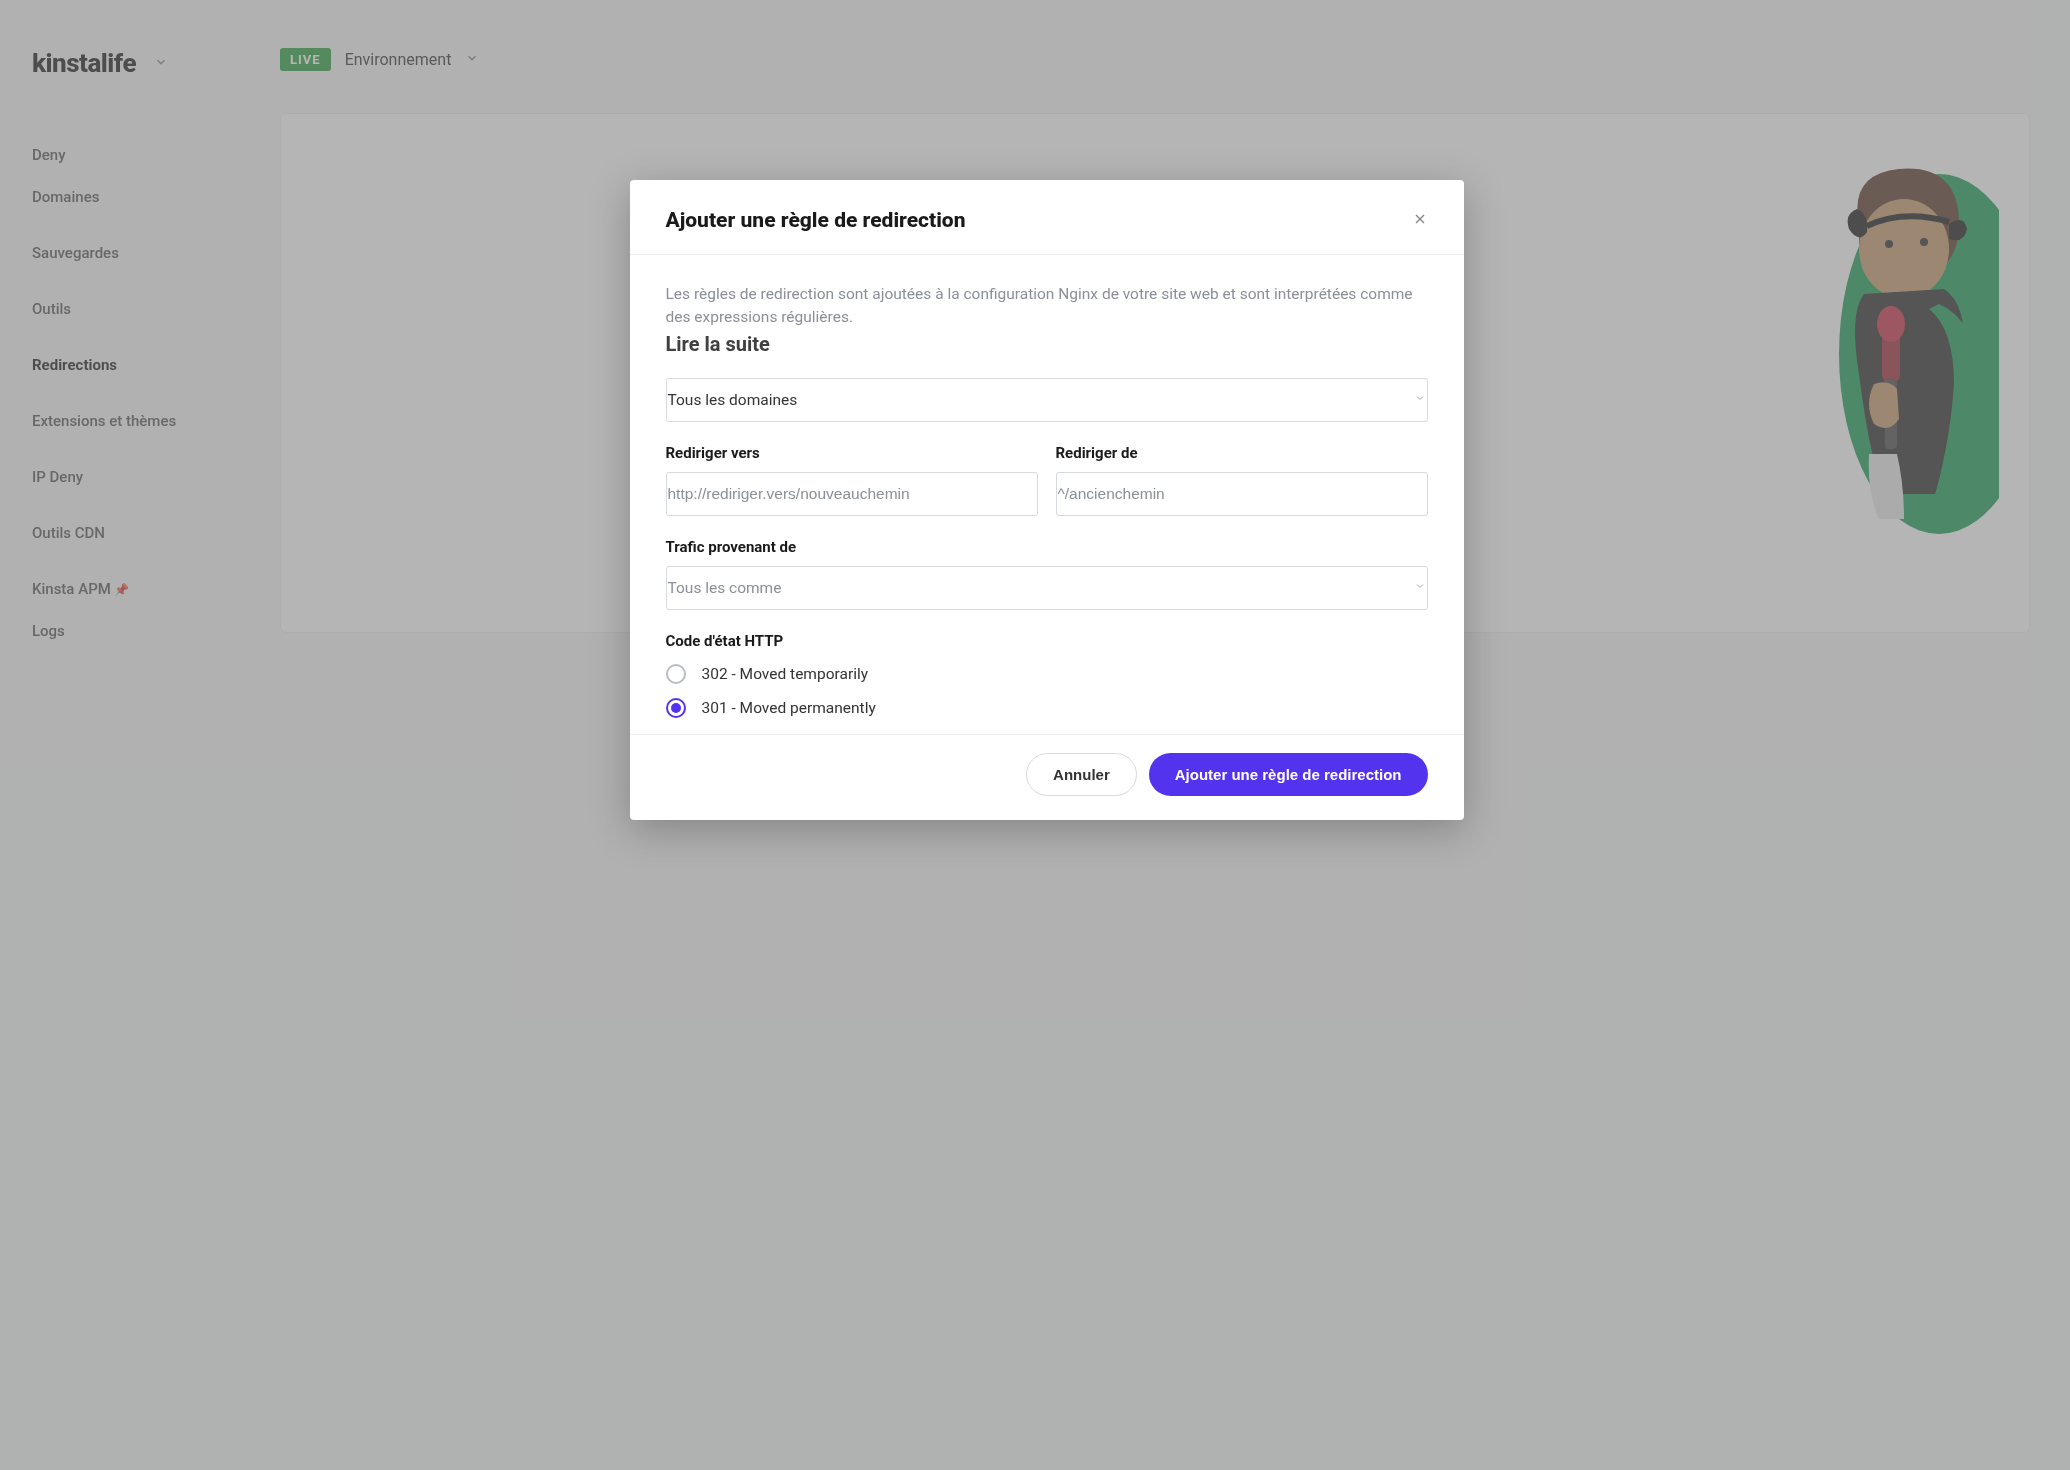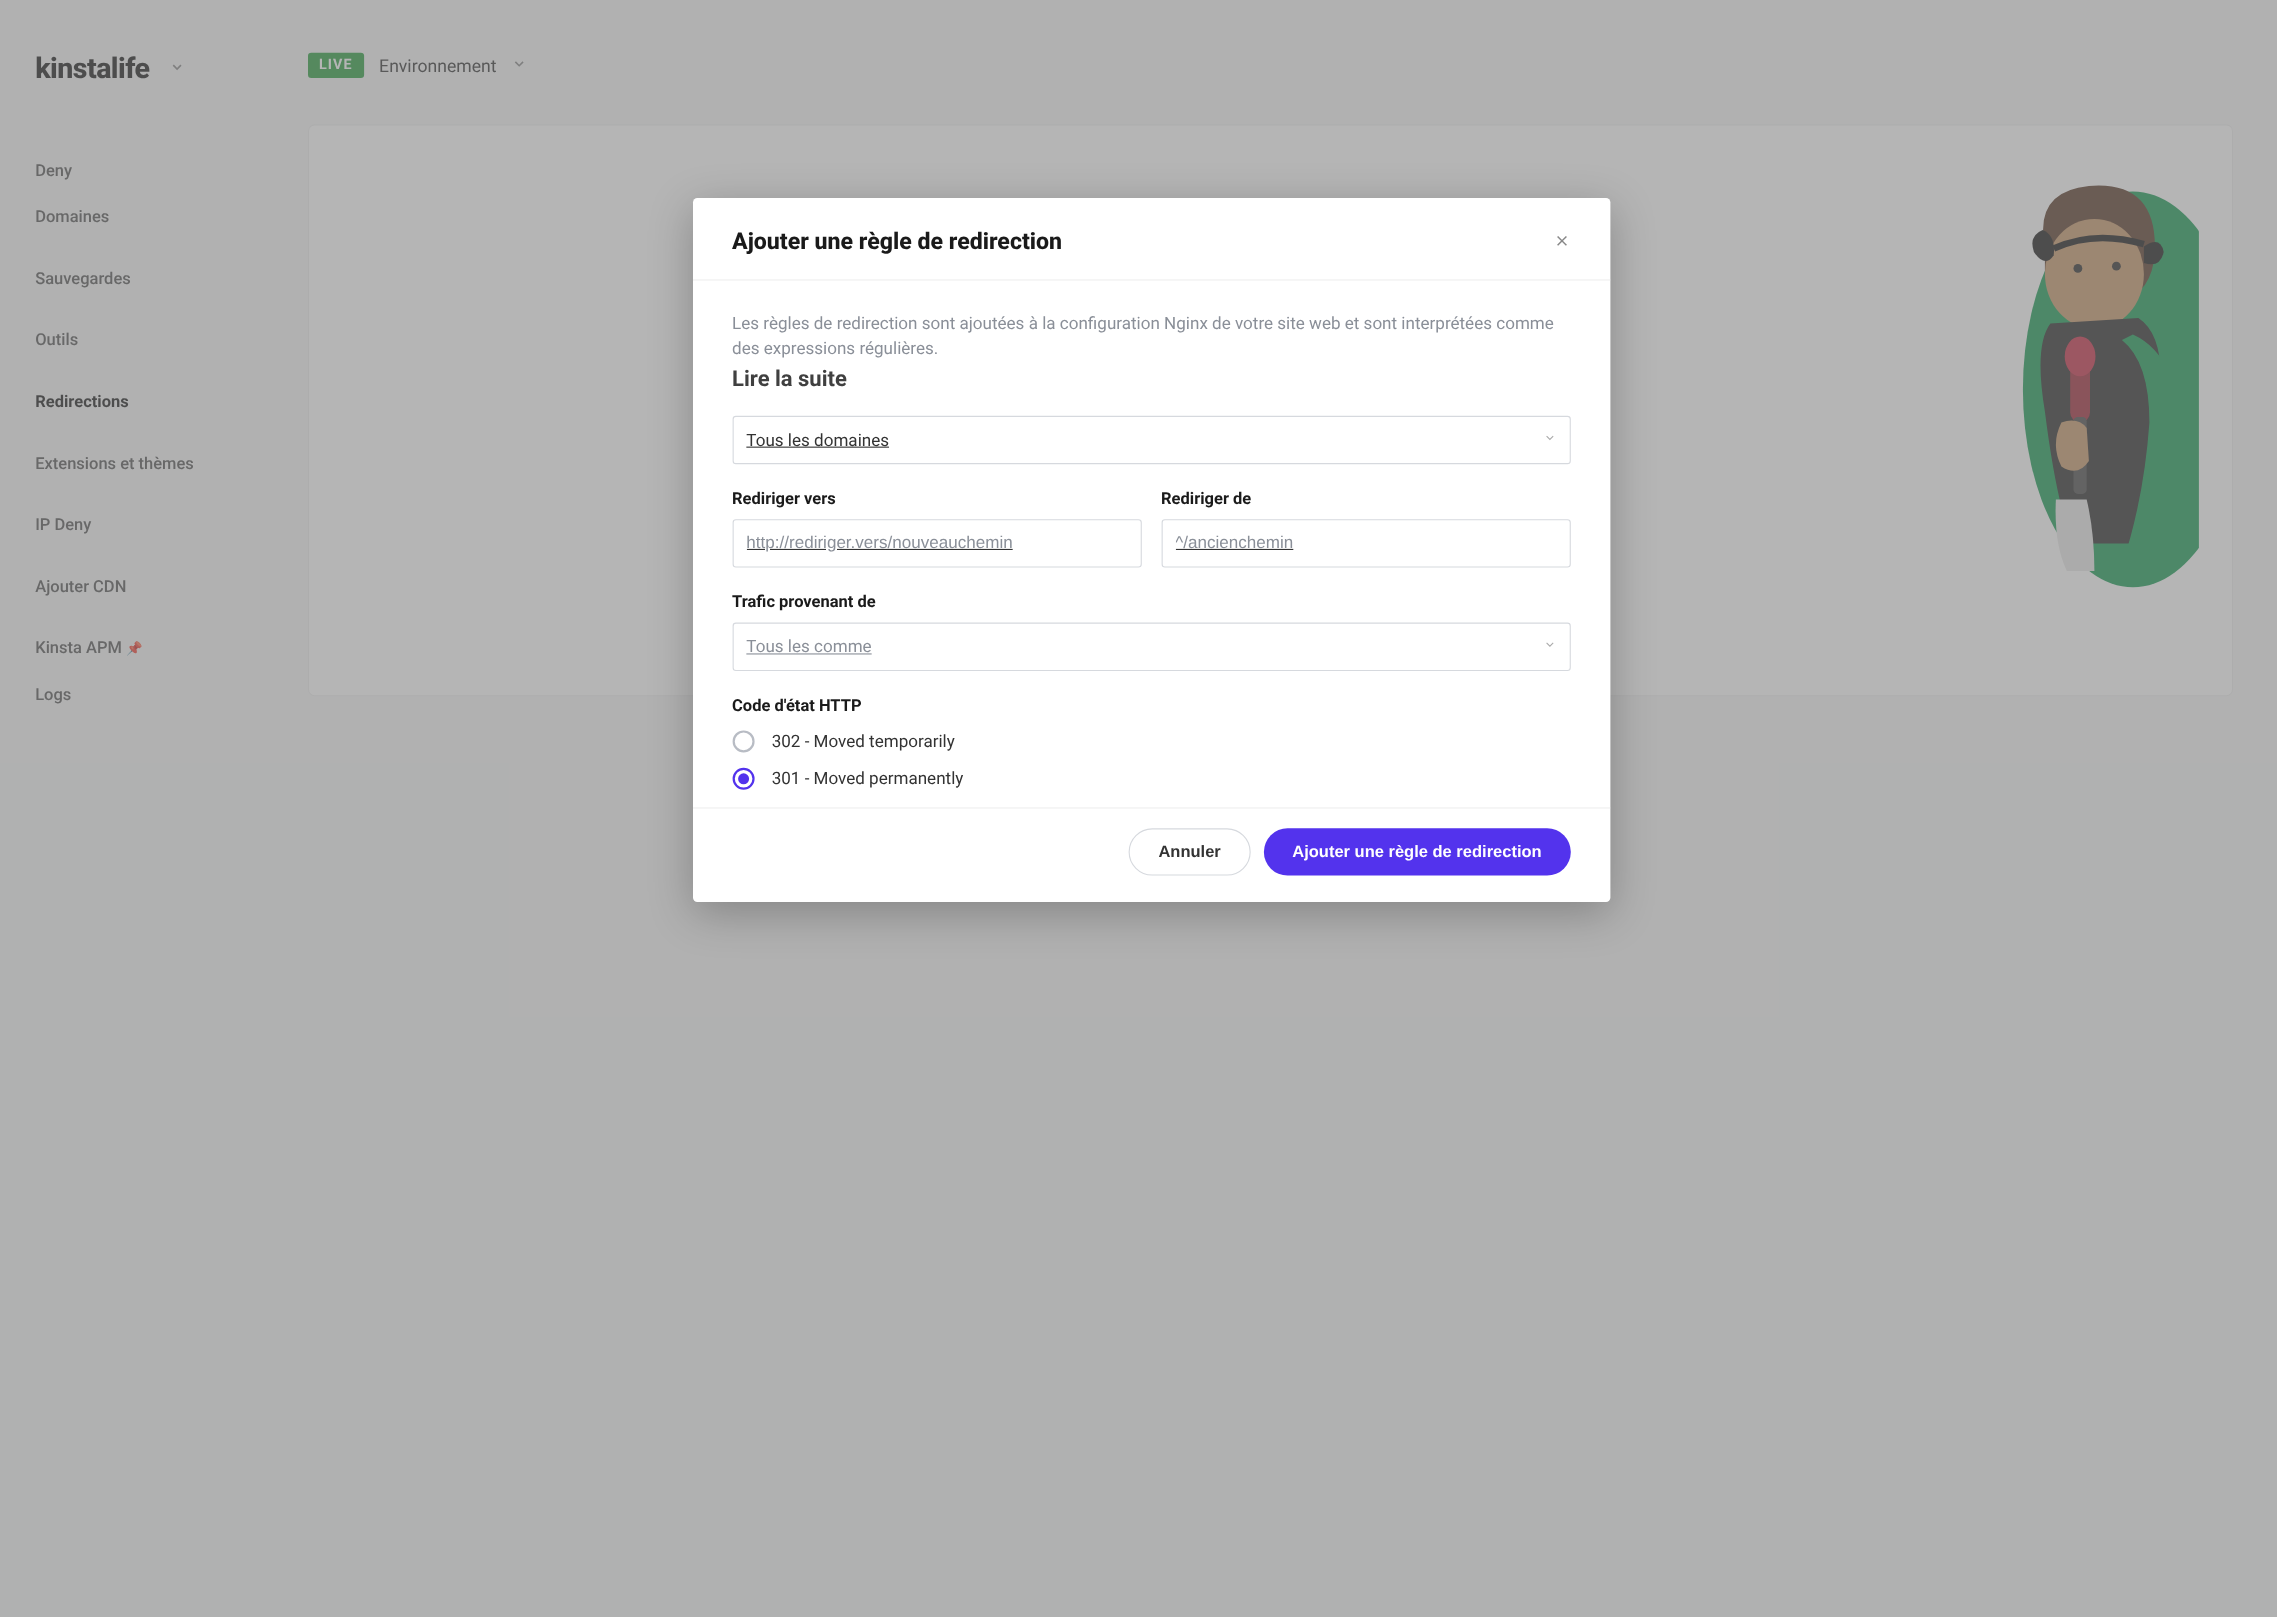--- a/index.html
+++ b/index.html
@@ -151,28 +151,27 @@
     font-weight: 700;
     font-size: 15px;
     color: #1a1a1a;
     margin-bottom: 10px;
     display: block;
   }
   .select, .input {
     width: 100%;
     border: 1px solid #d6d9de;
     border-radius: 3px;
-    padding: 12px 12px;
+    padding: 12px 1px;
     font-size: 15.5px;
     color: #333;
     background: #fff;
     display: flex;
     justify-content: space-between;
     align-items: center;
-    text-decoration: underline;
   }
   .select .sel-chev { color: #aaa; font-size: 13px; }
   .input::placeholder { color: #8a8f98; }
   .select.placeholder { color: #8a8f98; }
   .row2 {
     display: flex;
     gap: 18px;
     margin-top: 22px;
   }
   .col { flex: 1; }
@@ -243,21 +242,21 @@
       </span>
     </div>
     <nav>
       <a class="nav-item"><span>Deny</span></a>
       <a class="nav-item"><span>Domaines</span></a>
       <a class="nav-item spaced"><span>Sauvegardes</span></a>
       <a class="nav-item spaced"><span>Outils</span></a>
       <a class="nav-item spaced active"><span>Redirections</span></a>
       <a class="nav-item spaced"><span>Extensions et thèmes</span></a>
       <a class="nav-item spaced"><span>IP Deny</span></a>
-      <a class="nav-item spaced"><span>Ajouter CDN</span></a>
+      <a class="nav-item spaced"><span>Outils CDN</span></a>
       <a class="nav-item spaced"><span>Kinsta APM</span><span class="pin">📌</span></a>
       <a class="nav-item"><span>Logs</span></a>
     </nav>
   </aside>
 
   <main class="main">
     <div class="env-bar">
       <span class="live-badge">LIVE</span>
       <span class="env-label">Environnement</span>
       <span class="env-chev">

